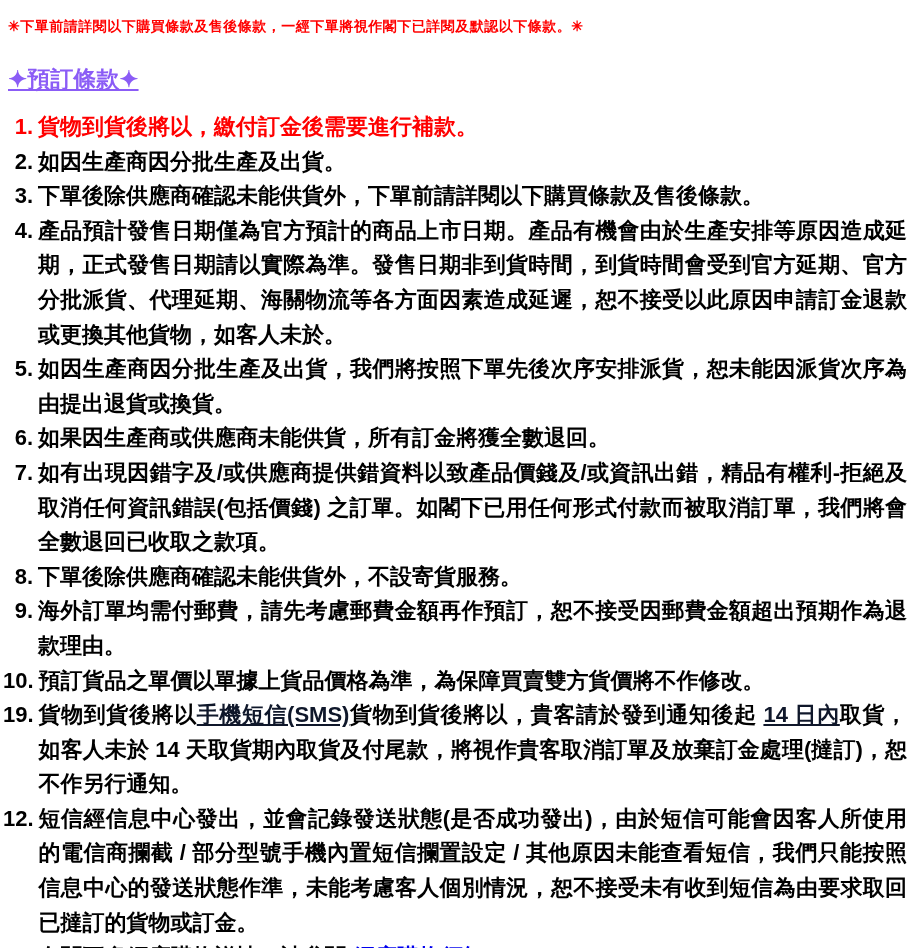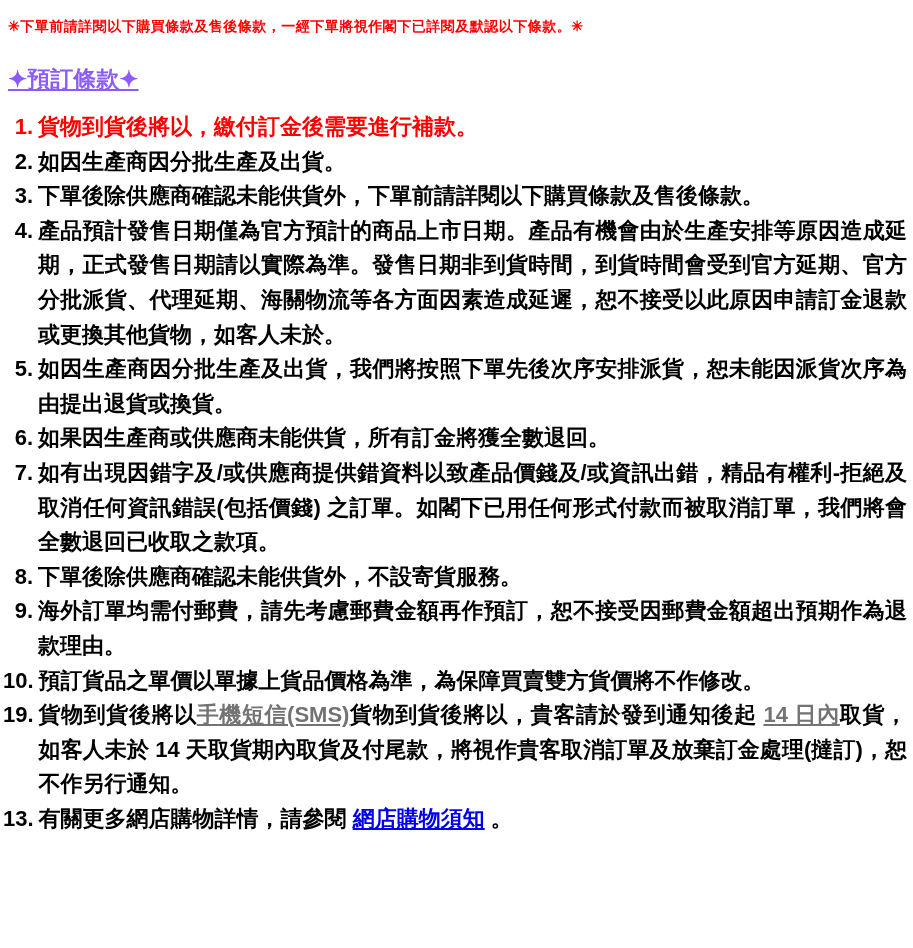--- a/index.html
+++ b/index.html
@@ -49,21 +49,21 @@
     text-align: right;
     margin-right: 5px;
     white-space: nowrap;
   }
   .term .txt {
     flex: 1;
     text-align: justify;
   }
   .red { color: #ff0000; }
   .red-u {
-    color: #737373;
+    color: #0f172a;
     text-decoration: underline;
   }
   a.link {
     color: #0000ee;
     text-decoration: underline;
     cursor: pointer;
   }
 </style>
 </head>
 <body>
@@ -126,20 +126,24 @@
     <div class="term">
       <span class="num">10.</span>
       <span class="txt"><span>預訂貨品之單價以單據上貨品價格為準，為保障買賣雙方貨價將不作修改。</span></span>
     </div>
 
     <div class="term">
       <span class="num">19.</span>
       <span class="txt"><span>貨物到貨後將以</span><span class="red-u">手機短信(SMS)</span><span>貨物到貨後將以，貴客請於發到通知後起 </span><span class="red-u">14 日內</span><span>取貨，如客人未於 14 天取貨期內取貨及付尾款，將視作貴客取消訂單及放棄訂金處理(撻訂)，恕不作另行通知。</span></span>
     </div>
 
+    <div class="term">
+      <span class="num">12.</span>
+      <span class="txt"><span>短信經信息中心發出，並會記錄發送狀態(是否成功發出)，由於短信可能會因客人所使用的電信商攔截 / 部分型號手機內置短信攔置設定 / 其他原因未能查看短信，我們只能按照信息中心的發送狀態作準，未能考慮客人個別情況，恕不接受未有收到短信為由要求取回已撻訂的貨物或訂金。</span></span>
+    </div>
 
     <div class="term">
       <span class="num">13.</span>
       <span class="txt"><span>有關更多網店購物詳情，請參閱 </span><a href="#" class="link">網店購物須知</a><span> 。</span></span>
     </div>
 
   </div>
 </div>
 
 </body></html>

